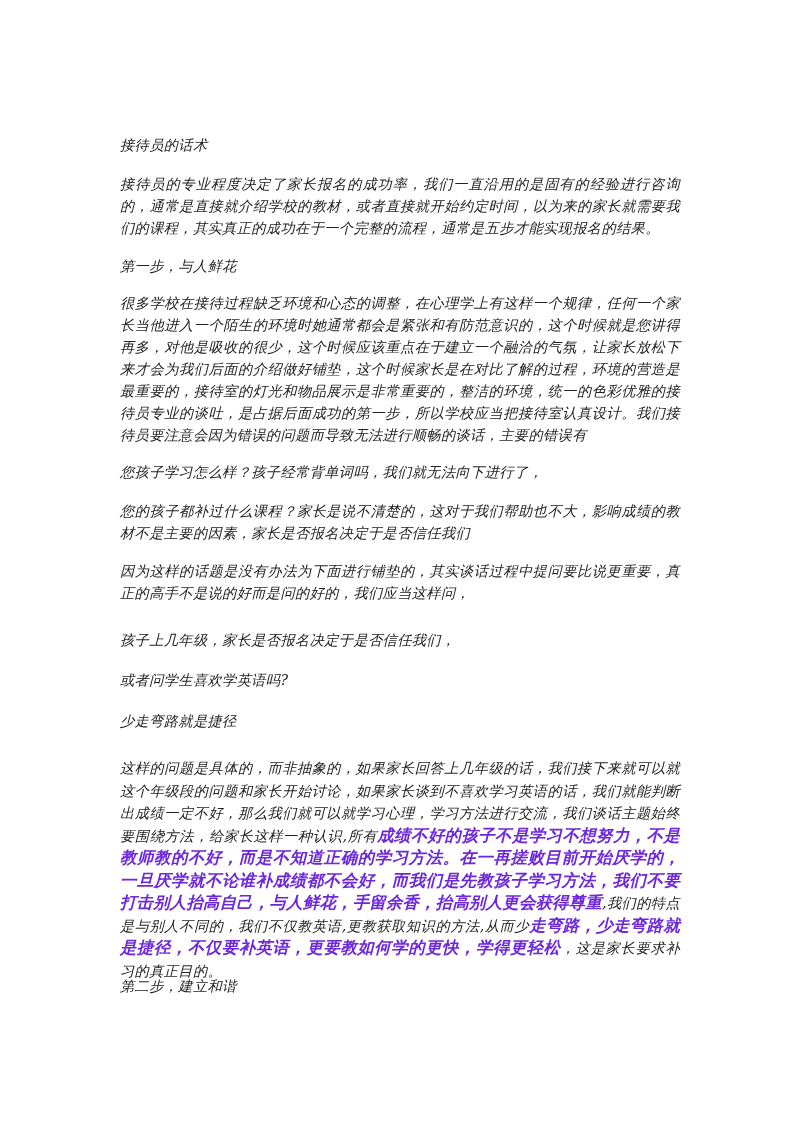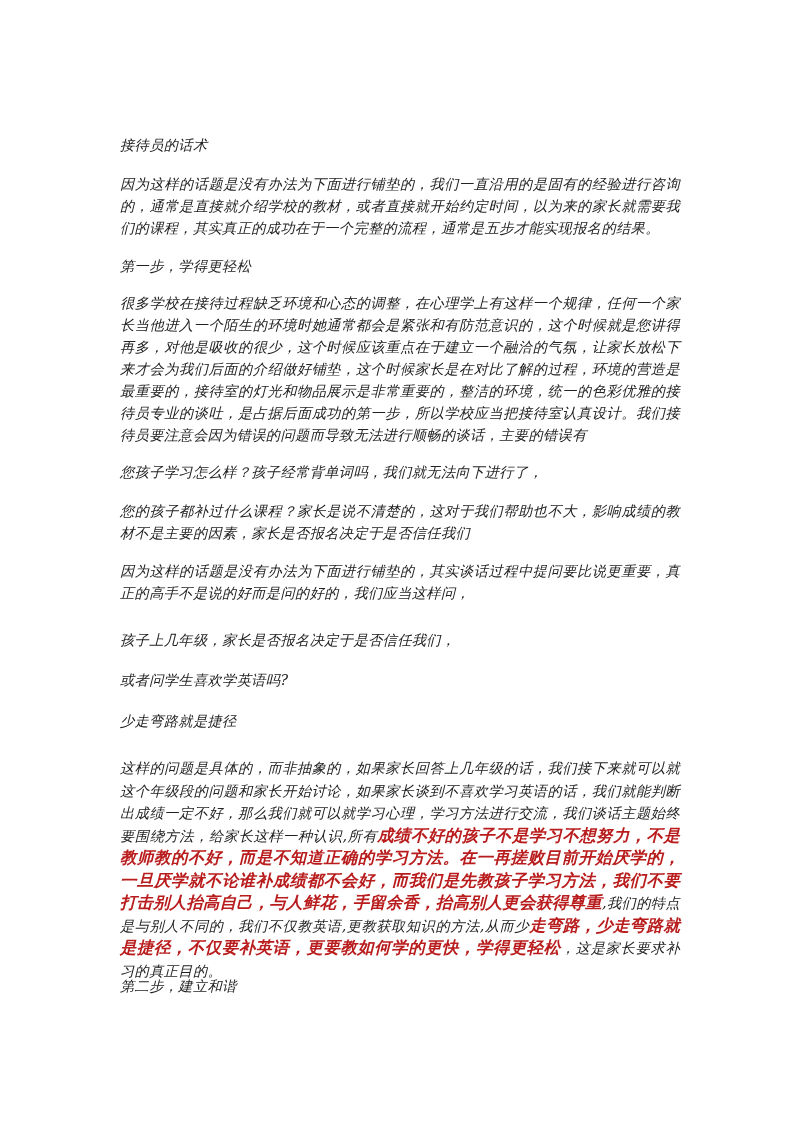--- a/index.html
+++ b/index.html
@@ -1,29 +1,29 @@
 <!DOCTYPE html>
 <html><head>
 <meta charset="utf-8">
 <style>
   html, body { margin:0; padding:0; background:#ffffff; }
   body { width:794px; height:1123px; position:relative; overflow:hidden;
          font-family:"DejaVu Serif","Liberation Serif",serif; color:#1a1a1a; }
   .page { position:absolute; left:120px; top:0; width:560px; }
   .p { position:absolute; left:0; width:560px; font-size:14.2px; line-height:22px;
        letter-spacing:0.4px; text-align:justify; text-align-last:left; color:#222;font-style:italic; }
-  .bold { font-weight:bold; font-size:16.4px; color:#b91c1c; letter-spacing:0.2px; }
+  .bold { font-weight:bold; font-size:16.4px; color:#6d28d9; letter-spacing:0.2px; }
 </style>
 </head>
 <body>
 
 <div class="page">
   <div class="p" style="top:134px">接待员的话术</div>
-  <div class="p" style="top:173px">因为这样的话题是没有办法为下面进行铺垫的，我们一直沿用的是固有的经验进行咨询的，通常是直接就介绍学校的教材，或者直接就开始约定时间，以为来的家长就需要我们的课程，其实真正的成功在于一个完整的流程，通常是五步才能实现报名的结果。</div>
-  <div class="p" style="top:255px">第一步，学得更轻松</div>
+  <div class="p" style="top:173px">接待员的专业程度决定了家长报名的成功率，我们一直沿用的是固有的经验进行咨询的，通常是直接就介绍学校的教材，或者直接就开始约定时间，以为来的家长就需要我们的课程，其实真正的成功在于一个完整的流程，通常是五步才能实现报名的结果。</div>
+  <div class="p" style="top:255px">第一步，与人鲜花</div>
   <div class="p" style="top:292px">很多学校在接待过程缺乏环境和心态的调整，在心理学上有这样一个规律，任何一个家长当他进入一个陌生的环境时她通常都会是紧张和有防范意识的，这个时候就是您讲得再多，对他是吸收的很少，这个时候应该重点在于建立一个融洽的气氛，让家长放松下来才会为我们后面的介绍做好铺垫，这个时候家长是在对比了解的过程，环境的营造是最重要的，接待室的灯光和物品展示是非常重要的，整洁的环境，统一的色彩优雅的接待员专业的谈吐，是占据后面成功的第一步，所以学校应当把接待室认真设计。我们接待员要注意会因为错误的问题而导致无法进行顺畅的谈话，主要的错误有</div>
   <div class="p" style="top:461px">您孩子学习怎么样？孩子经常背单词吗，我们就无法向下进行了，</div>
   <div class="p" style="top:500px">您的孩子都补过什么课程？家长是说不清楚的，这对于我们帮助也不大，影响成绩的教材不是主要的因素，家长是否报名决定于是否信任我们</div>
   <div class="p" style="top:560px">因为这样的话题是没有办法为下面进行铺垫的，其实谈话过程中提问要比说更重要，真正的高手不是说的好而是问的好的，我们应当这样问，</div>
   <div class="p" style="top:629px">孩子上几年级，家长是否报名决定于是否信任我们，</div>
   <div class="p" style="top:669px">或者问学生喜欢学英语吗?</div>
   <div class="p" style="top:710px">少走弯路就是捷径</div>
   <div class="p" style="top:757px; line-height:22.5px"><span>这样的问题是具体的，而非抽象的，如果家长回答上几年级的话，我们接下来就可以就这个年级段的问题和家长开始讨论，如果家长谈到不喜欢学习英语的话，我们就能判断出成绩一定不好，那么我们就可以就学习心理，学习方法进行交流，我们谈话主题始终要围绕方法，给家长这样一种认识,所有</span><span class="bold">成绩不好的孩子不是学习不想努力，不是教师教的不好，而是不知道正确的学习方法。在一再搓败目前开始厌学的，一旦厌学就不论谁补成绩都不会好，而我们是先教孩子学习方法，我们不要打击别人抬高自己，与人鲜花，手留余香，抬高别人更会获得尊重</span><span>,我们的特点是与别人不同的，我们不仅教英语,更教获取知识的方法,从而少</span><span class="bold">走弯路，少走弯路就是捷径，不仅要补英语，更要教如何学的更快，学得更轻松</span><span>，这是家长要求补习的真正目的。</span></div>
   <div class="p" style="top:975px">第二步，建立和谐</div>
 </div>

